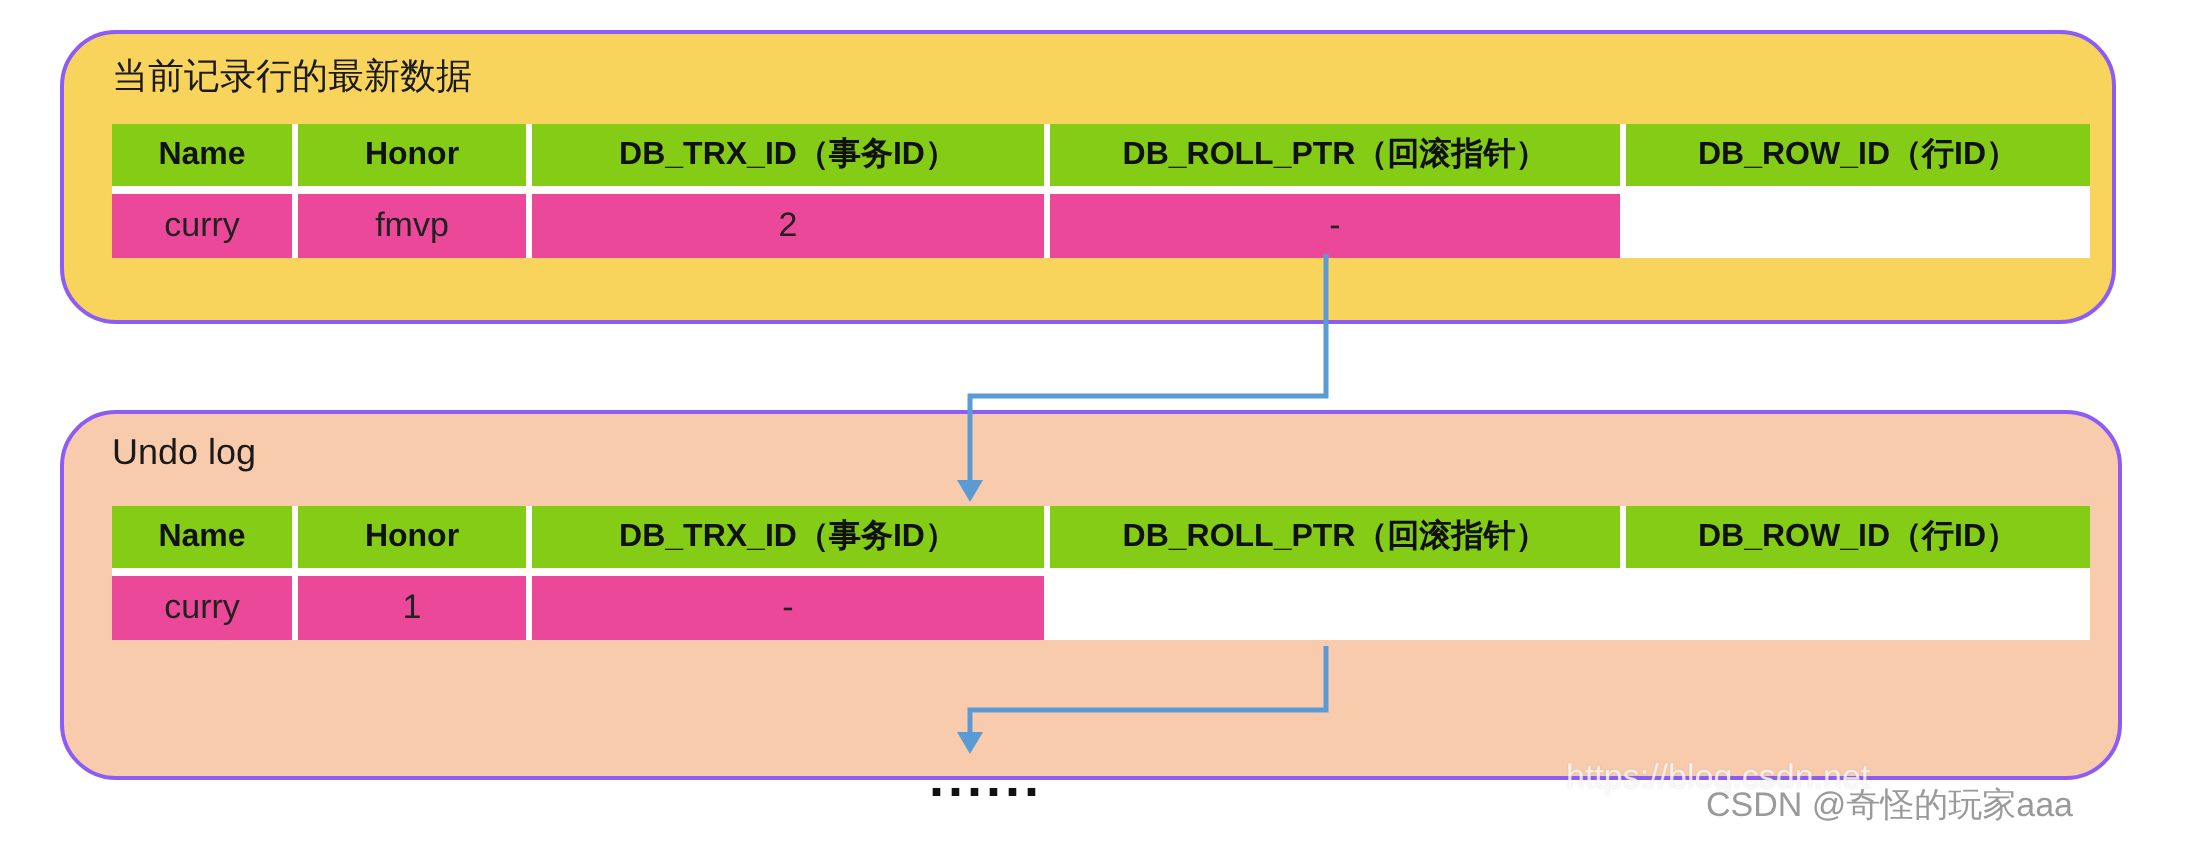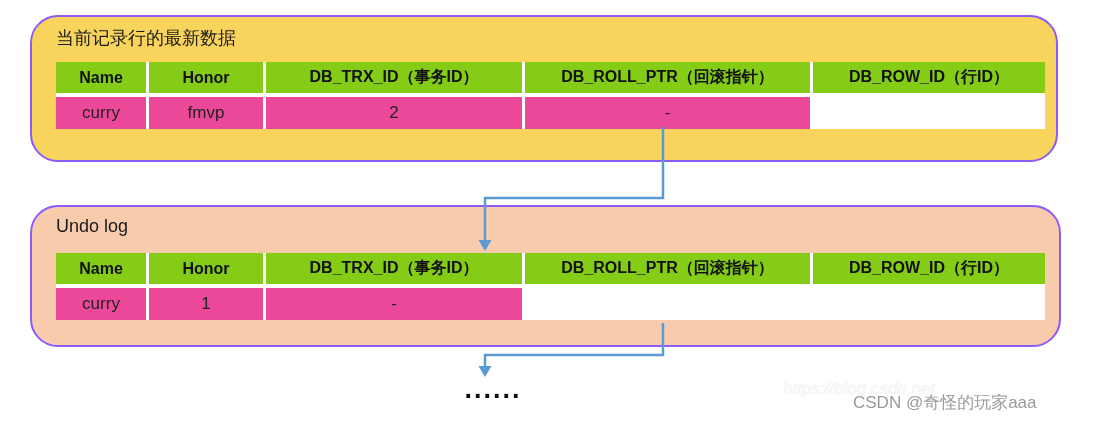--- a/index.html
+++ b/index.html
@@ -17,21 +17,21 @@
     border-radius: 28px;
     box-sizing: border-box;
   }
   #current-box {
     left: 30px; top: 15px;
     width: 1028px; height: 147px;
     background: #f8d45c;
   }
   #undo-box {
     left: 30px; top: 205px;
-    width: 1031px; height: 142px;
+    width: 1031px; height: 185px;
     background: #f8cbad;
     padding-left: 24px;
   }
   .box-title {
     position: absolute;
     left: 24px; top: 9px;
     font-size: 18px;
     color: #1a1a1a;
     white-space: nowrap;
   }
@@ -80,21 +80,20 @@
     font-weight: 900;
     letter-spacing: 2px;
     color: #111111;
   }
   .watermark { position: absolute; white-space: nowrap; }
   #watermark-url {
     left: 783px; top: 379px;
     font-size: 17px;
     color: rgba(255,255,255,0.78);
     text-shadow: 0 0 1px rgba(150,150,150,0.35);
-    font-style: italic;
   }
   #watermark-credit {
     left: 853px; top: 391px;
     font-size: 17px;
     color: #9a9a9a;
   }
 </style>
 </head>
 <body>
 

